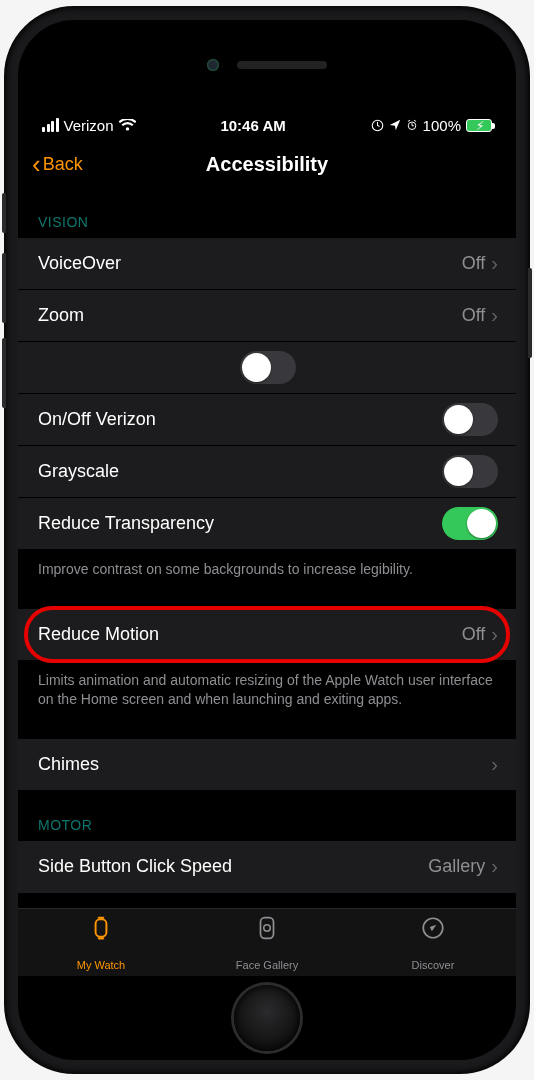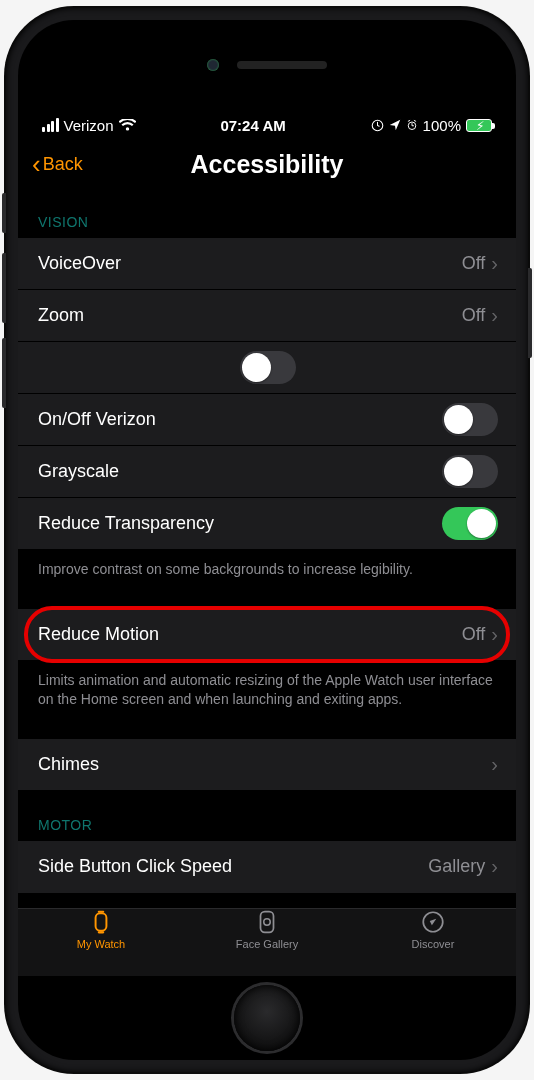--- a/index.html
+++ b/index.html
@@ -75,21 +75,21 @@
     height: 48px;
     display:flex; align-items:center; justify-content:center;
     position:relative;
     color:#fff;
   }
   .back-btn {
     position:absolute; left:14px; display:flex; align-items:center; gap:2px;
     color:#ff9500; font-size:18px;
   }
   .back-chev { font-size:26px; line-height:1; font-weight:300; }
-  .nav-title { font-size:25px; font-weight:600; }
+  .nav-title { font-size:20px; font-weight:600; }
 
   .content {
     flex:1;
     overflow:hidden;
     background:#000;
   }
   .section-header {
     color:#0f766e; font-size:14px; text-transform:uppercase;
     padding: 26px 20px 8px 20px; letter-spacing:0.5px;
   }
@@ -129,22 +129,22 @@
   }
 
   .tab-bar {
     height:68px;
     background:#1c1c1eaa;
     backdrop-filter: blur(6px);
     border-top:1px solid #2a2a2c;
     display:flex;
   }
   .tab {
-    flex:1; display:flex; flex-direction:column; align-items:center; justify-content:flex-start;
-    gap:3px; color:#8e8e93; font-size:11px;
+    flex:1; display:flex; flex-direction:column; align-items:center; justify-content:center;
+    gap:18px; color:#8e8e93; font-size:11px;
   }
   .tab.active { color:#ff9500; }
   .tab svg { width:26px; height:26px; }
 
   .home-btn-area {
     height:84px; display:flex; align-items:center; justify-content:center;
   }
   .home-btn {
     width:66px; height:66px; border-radius:50%;
     background: radial-gradient(circle at 50% 40%, #2a2a2c, #050505);
@@ -175,21 +175,21 @@
             <span></span>
             <span></span>
         </div>
         <span>Verizon</span>
         <span class="wifi-ic">
           <svg width="17" height="13" viewBox="0 0 20 15">
               <path fill="#fff" d="M10 13.5a2 2 0 100-4 2 2 0 000 4zm-5.3-5.3a7.5 7.5 0 0110.6 0l1.8-1.8a10 10 0 00-14.2 0l1.8 1.8zm-3.5-3.5a12.5 12.5 0 0117.6 0l1.8-1.8a15 15 0 00-21.2 0l1.8 1.8z"></path>
             </svg>
         </span>
       </div>
-      <div style="font-weight:600">07:24 AM</div>
+      <div style="font-weight:600">10:46 AM</div>
       <div class="status-right">
         <span class="small-ic">
           <svg width="13" height="13" viewBox="0 0 16 16">
               <circle cx="8" cy="8" r="6.5" fill="none" stroke="#fff" stroke-width="1.3"></circle>
               <path d="M8 4v4l2 1" stroke="#fff" stroke-width="1.3" fill="none" stroke-linecap="round"></path>
             </svg>
         </span>
         <span class="small-ic">
           <svg width="12" height="12" viewBox="0 0 16 16">
               <path fill="#fff" d="M1 8l14-7-6 14-1-6-7-1z"></path>

